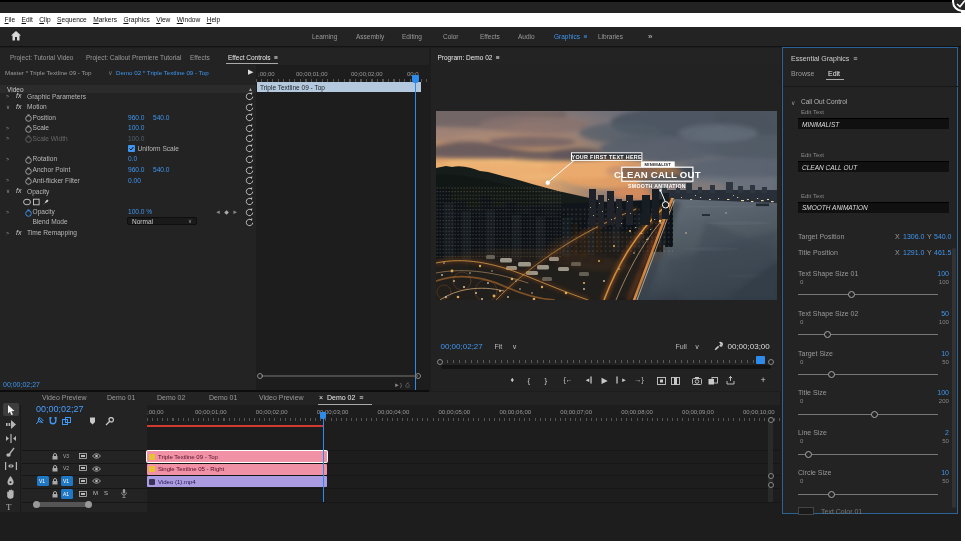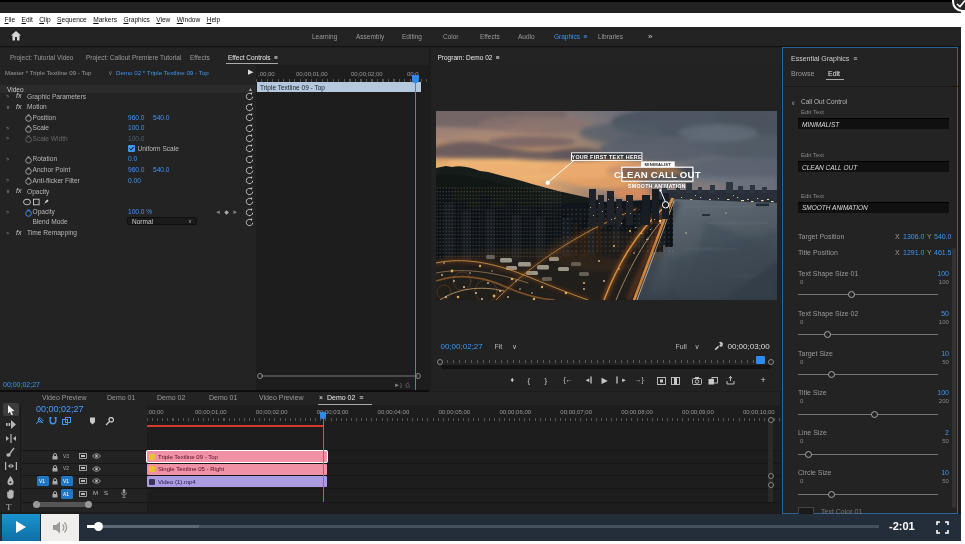--- a/index.html
+++ b/index.html
@@ -785,35 +785,18 @@
         <div class="t" style="left:159.2px;top:430.5px;font-size:6px;color:#888">50</div>
         <div class="a" style="left:15px;top:446px;width:140px;height:1px;background:#777"></div>
         <div class="a" style="left:44.5px;top:443px;width:7px;height:7px;border:1px solid #aaa;border-radius:50%;background:#232323"></div>
         <div class="t" style="left:38px;top:460px;font-size:7px;color:#777">Text Color 01</div>
         <div class="a" style="left:15px;top:459px;width:16px;height:8px;background:#1a1a1a;border:1px solid #444"></div>
       </div>
 
     <div class="a" style="left:169px;top:200px;width:4px;height:260px;background:#333;border-radius:2px"></div>
   </div>
 
-  <div class="a" id="pbar" style="left:0;top:514px;width:961px;height:27px;background:#242e3a">
-    <div class="a" style="left:2px;top:0;width:38px;height:27px;background:linear-gradient(#1a94cf,#0e6fa6)"></div>
-    <div class="a" style="left:16px;top:7px;width:0;height:0;border-left:10px solid #fff;border-top:6.5px solid transparent;border-bottom:6.5px solid transparent"></div>
-    <div class="a" style="left:41px;top:0;width:38px;height:27px;background:#efeeec"></div>
-    <svg class="a" style="left:52px;top:6px" width="16" height="15" viewBox="0 0 16 15">
-        <path d="M1 5 h3 l4 -3.5 v12 l-4 -3.5 h-3 z" fill="#9a9a9a"></path>
-        <path d="M10.5 4.5 a4 4 0 0 1 0 6 M12.5 2.5 a7 7 0 0 1 0 10" stroke="#9a9a9a" stroke-width="1.3" fill="none"></path>
-      </svg>
-    <div class="a" style="left:87px;top:11px;width:12px;height:2.5px;background:#fff"></div>
-    <div class="a" style="left:94px;top:7.5px;width:9px;height:9px;background:#fff;border-radius:50%"></div>
-    <div class="a" style="left:103px;top:11px;width:96px;height:2.5px;background:#5d6877"></div>
-    <div class="a" style="left:199px;top:11px;width:680px;height:2.5px;background:#46515f"></div>
-    <div class="t" style="left:889px;top:6px;font-size:11px;font-weight:bold;color:#fff">-2:01</div>
-    <svg class="a" style="left:936px;top:6.5px" width="13" height="13" viewBox="0 0 13 13">
-        <path d="M1 4 V1 H4 M9 1 H12 V4 M12 9 V12 H9 M4 12 H1 V9" stroke="#fff" stroke-width="1.6" fill="none"></path>
-      </svg>
-  </div>
 </div>
 
 <div class="a" style="left:952px;top:-9px;width:21px;height:21px;background:#242424;border:2.5px solid #fff;border-radius:50%"></div>
 <svg class="a" style="left:956px;top:0px" width="10" height="8" viewBox="0 0 10 8">
     <path d="M1 4 L4 6.5 L9 0.5" stroke="#fff" stroke-width="1.6" fill="none"></path>
   </svg>
 
 </body></html>

